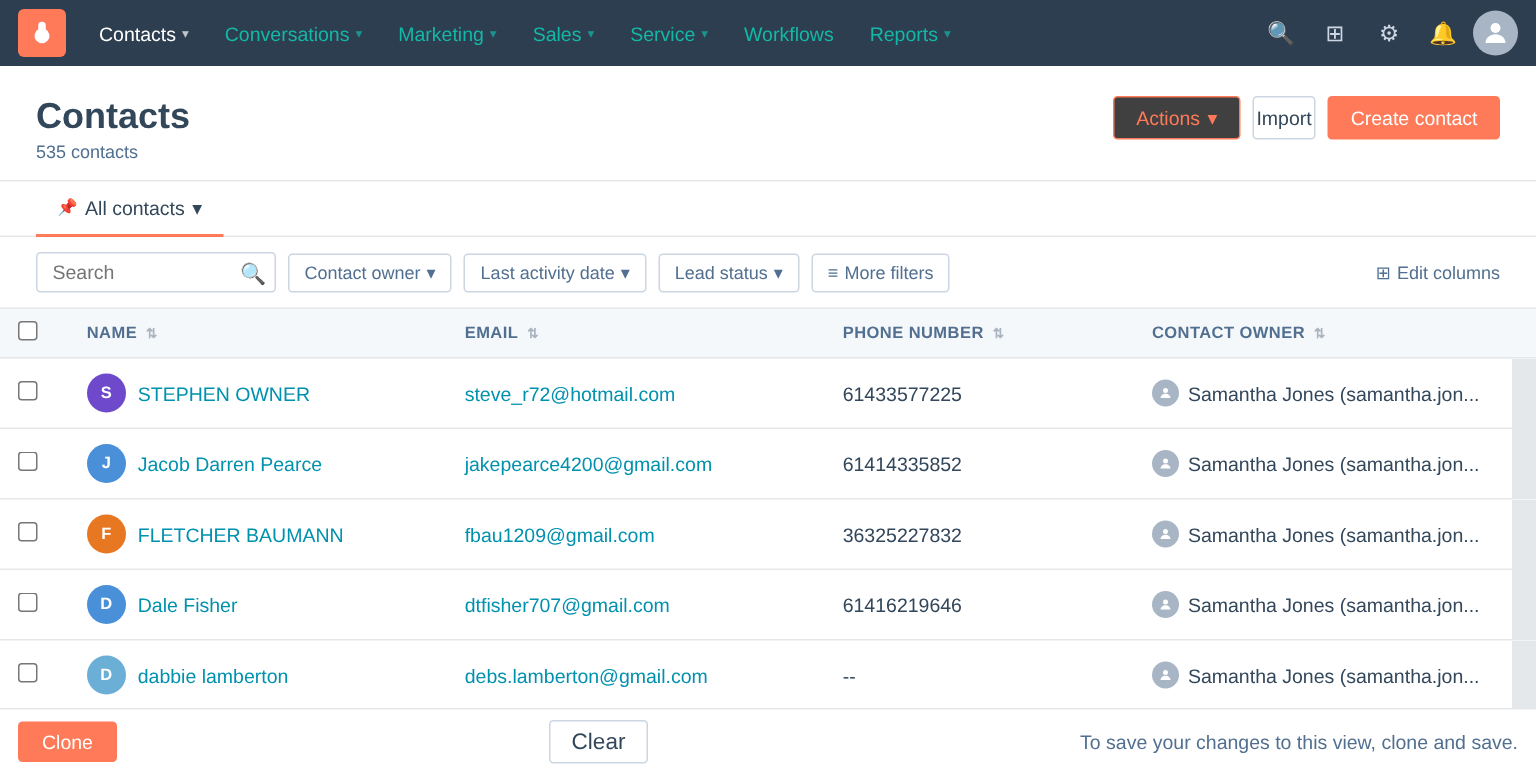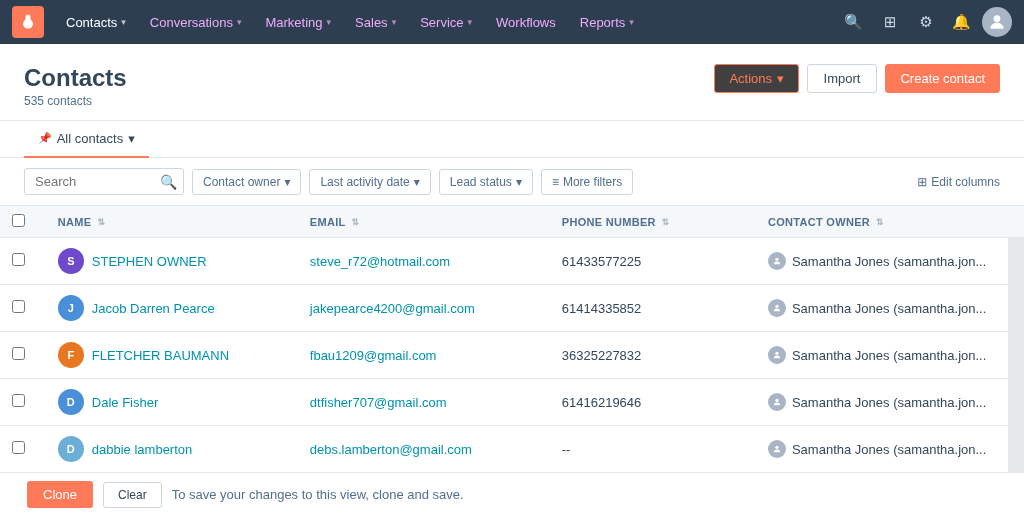--- a/index.html
+++ b/index.html
@@ -17,21 +17,21 @@
     .nav-logo {
       width: 32px; height: 32px;
       background: #ff7a59;
       border-radius: 4px;
       display: flex; align-items: center; justify-content: center;
       margin-right: 8px;
       flex-shrink: 0;
     }
     .nav-logo svg { width: 20px; height: 20px; }
     .nav-item {
-      color: #f0abfc;
+      color: #14b8a6;
       font-size: 13px;
       padding: 4px 10px;
       border-radius: 3px;
       cursor: pointer;
       display: flex; align-items: center; gap: 4px;
       white-space: nowrap;
     }
     .nav-item.active { color: #fff; }
     .nav-chevron { font-size: 9px; opacity: 0.7; }
     .nav-spacer { flex: 1; }
@@ -86,21 +86,21 @@
       border-radius: 3px;
       cursor: pointer;
       font-size: 13px;
       display: flex; align-items: center; gap: 5px;
       font-weight: 500;
     }
     .btn-import {
       border: 1.5px solid #cbd6e2;
       background: #fff;
       color: #33475b;
-      padding: 6px 16px;
+      padding: 6px 2px;
       border-radius: 3px;
       cursor: pointer;
       font-size: 13px;
       font-weight: 500;
     }
     .btn-create {
       background: #ff7a59;
       border: 1.5px solid #ff7a59;
       color: #fff;
       padding: 6px 14px;
@@ -270,42 +270,43 @@
     .bottom-bar {
       position: fixed;
       bottom: 0;
       left: 0;
       right: 0;
       height: 44px;
       background: #fff;
       border-top: 1px solid #e5e8eb;
       display: flex;
       align-items: center;
-      padding: 0 27px;
-      gap: 10px;
+      padding: 0 12px;
+      gap: 22px;
       z-index: 100;
+      justify-content: space-between;
     }
     .btn-clone {
       background: #ff7a59;
       color: #fff;
       border: none;
       padding: 6px 16px;
       border-radius: 3px;
       cursor: pointer;
       font-size: 13px;
       font-weight: 500;
     }
     .btn-clear {
       background: #fff;
       color: #33475b;
       border: 1.5px solid #cbd6e2;
       padding: 5px 14px;
       border-radius: 3px;
       cursor: pointer;
-      font-size: 12px;
+      font-size: 15px;
       font-weight: 500;
     }
     .bottom-hint {
       font-size: 13px;
       color: #516f90;
     }
 
     .main-content {
       display: flex;
       flex-direction: column;

